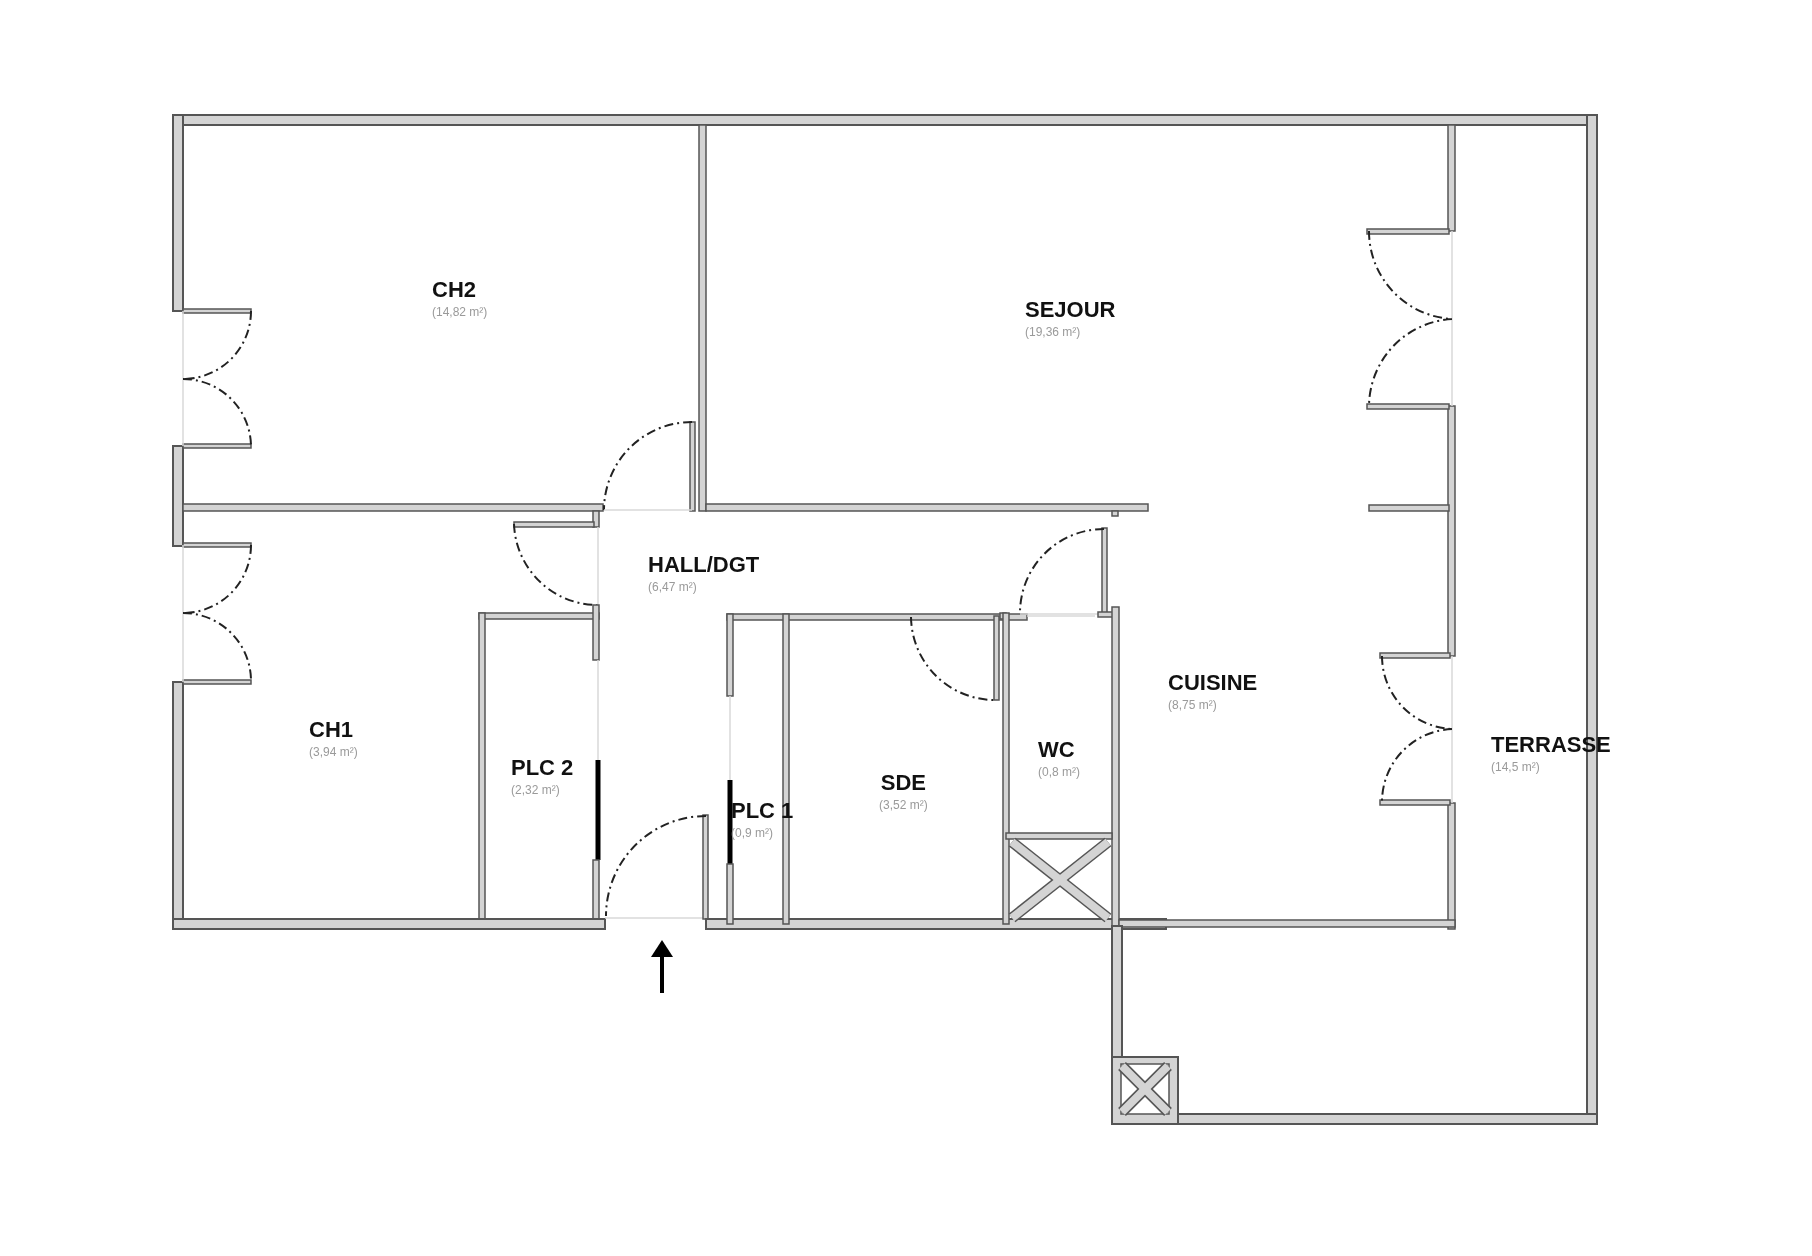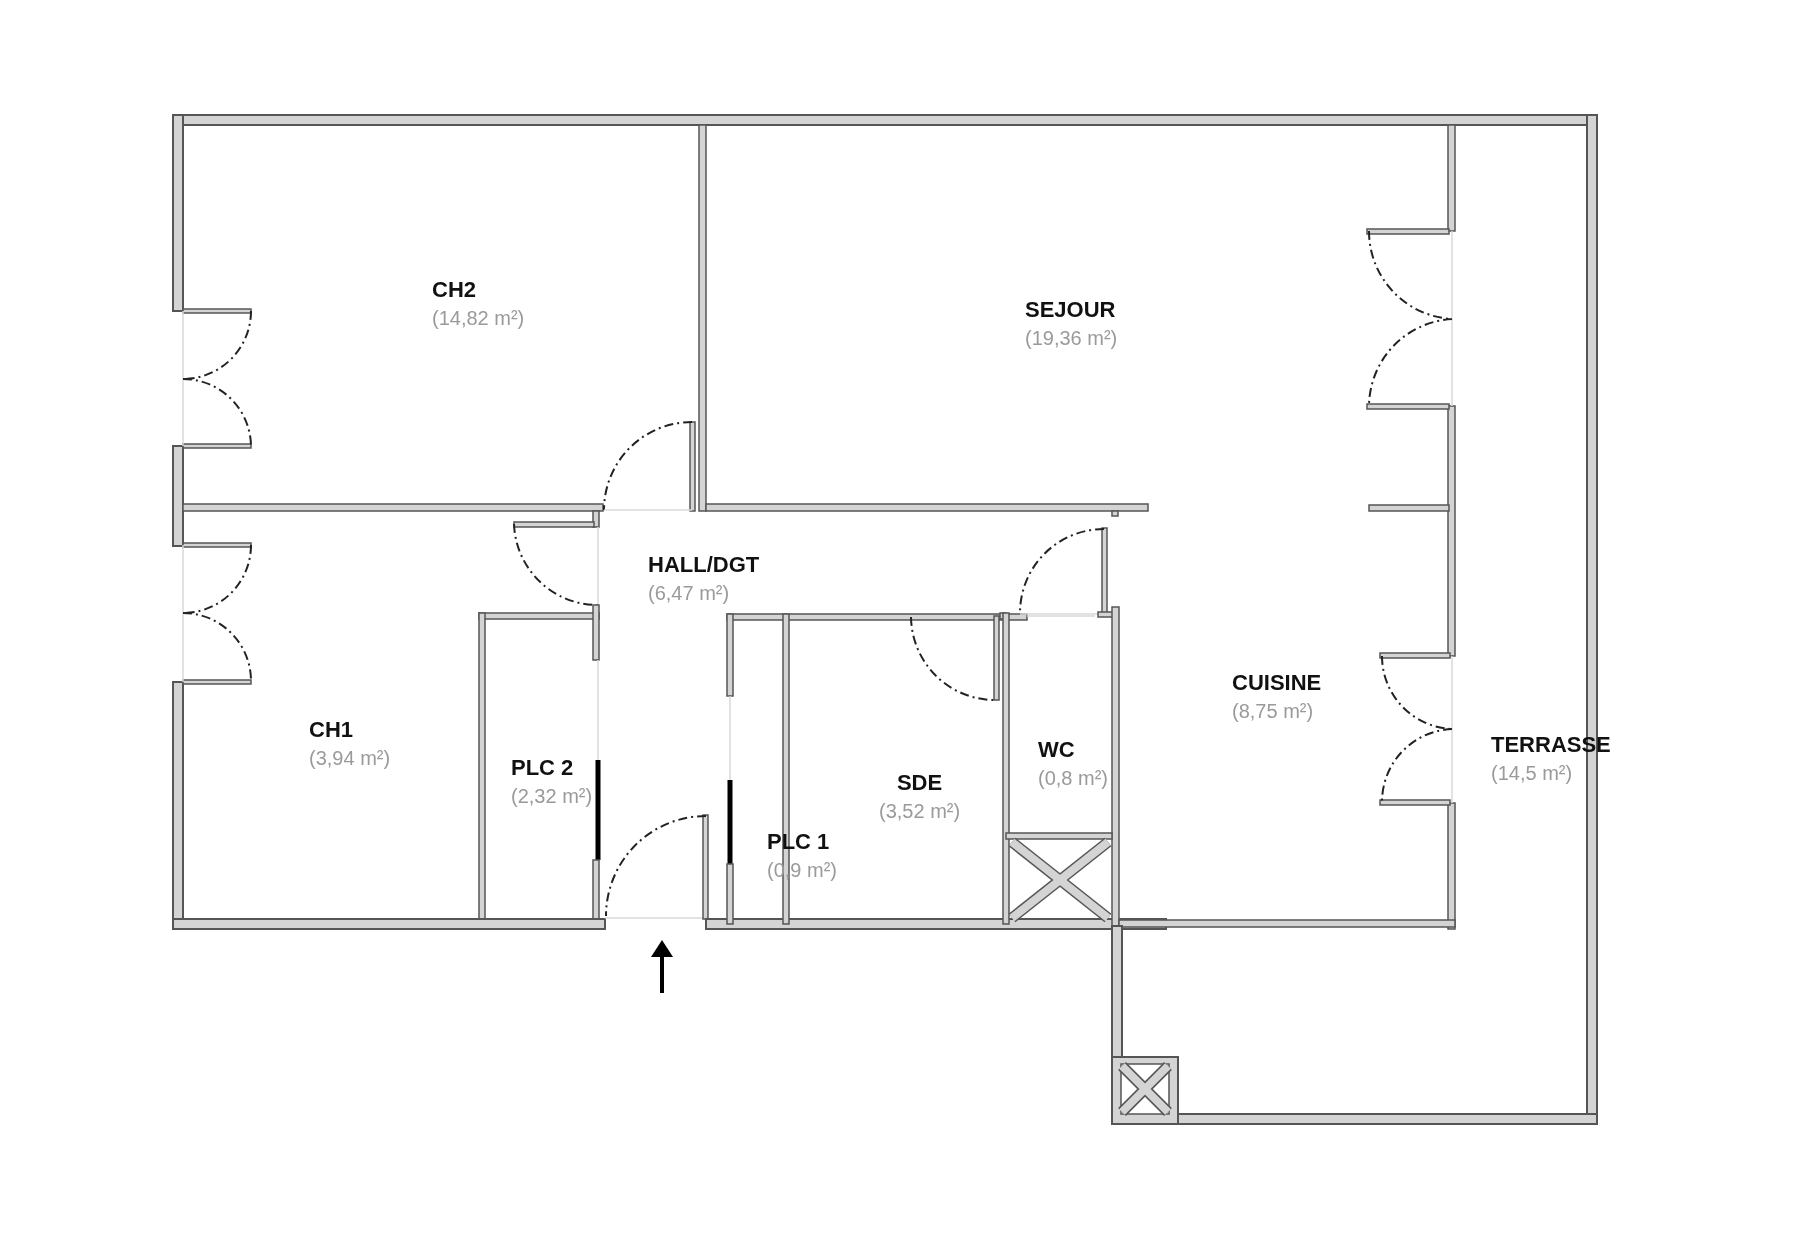--- a/index.html
+++ b/index.html
@@ -8,21 +8,21 @@
   #plan { position:absolute; left:0; top:0; width:1812px; height:1256px; }
   .wall { fill:#d4d4d4; stroke:#555555; stroke-width:2; }
   .thin { fill:#d4d4d4; stroke:#555555; stroke-width:1.5; }
   .swing { fill:none; stroke:#222222; stroke-width:2; stroke-dasharray:9 4 2 4; }
   .open { stroke:#d8d8d8; stroke-width:1.5; }
   .sliding { stroke:#000000; stroke-width:5; }
   .xline { stroke:#d4d4d4; stroke-width:8; }
   .xline-o { stroke:#555555; stroke-width:11; }
   .room-label { position:absolute; white-space:nowrap; line-height:1.3; }
   .room-name { font-weight:bold; font-size:22px; color:#111111; display:block; }
-  .room-area { font-size:20px; color:#9a9a9a; display:block; }
+  .room-area { font-size:12px; color:#9a9a9a; display:block; }
   .arrow-line { stroke:#000; stroke-width:4; }
 </style>
 </head>
 <body>
 
 <svg id="plan" viewBox="0 0 1812 1256" xmlns="http://www.w3.org/2000/svg">
 
   <rect class="wall" x="173" y="115" width="1424" height="10"></rect>
 
   <rect class="wall" x="1587" y="115" width="10" height="1009"></rect>
@@ -146,32 +146,32 @@
   <span class="room-area">(6,47 m²)</span>
 </div>
 <div class="room-label" style="left:309px; top:716px;">
   <span class="room-name">CH1</span>
   <span class="room-area">(3,94 m²)</span>
 </div>
 <div class="room-label" style="left:511px; top:754px;">
   <span class="room-name">PLC 2</span>
   <span class="room-area">(2,32 m²)</span>
 </div>
-<div class="room-label" style="left:731px; top:828px;margin-left:36px;">
+<div class="room-label" style="left:731px; top:797px;">
   <span class="room-name">PLC 1</span>
   <span class="room-area">(0,9 m²)</span>
 </div>
 <div class="room-label" style="left:879px; top:769px;text-align:center;">
   <span class="room-name">SDE</span>
   <span class="room-area">(3,52 m²)</span>
 </div>
 <div class="room-label" style="left:1038px; top:736px;">
   <span class="room-name">WC</span>
   <span class="room-area">(0,8 m²)</span>
 </div>
-<div class="room-label" style="left:1232px; top:669px;">
+<div class="room-label" style="left:1168px; top:669px;">
   <span class="room-name">CUISINE</span>
   <span class="room-area">(8,75 m²)</span>
 </div>
 <div class="room-label" style="left:1491px; top:731px;">
   <span class="room-name">TERRASSE</span>
   <span class="room-area">(14,5 m²)</span>
 </div>
 
 </body></html>

